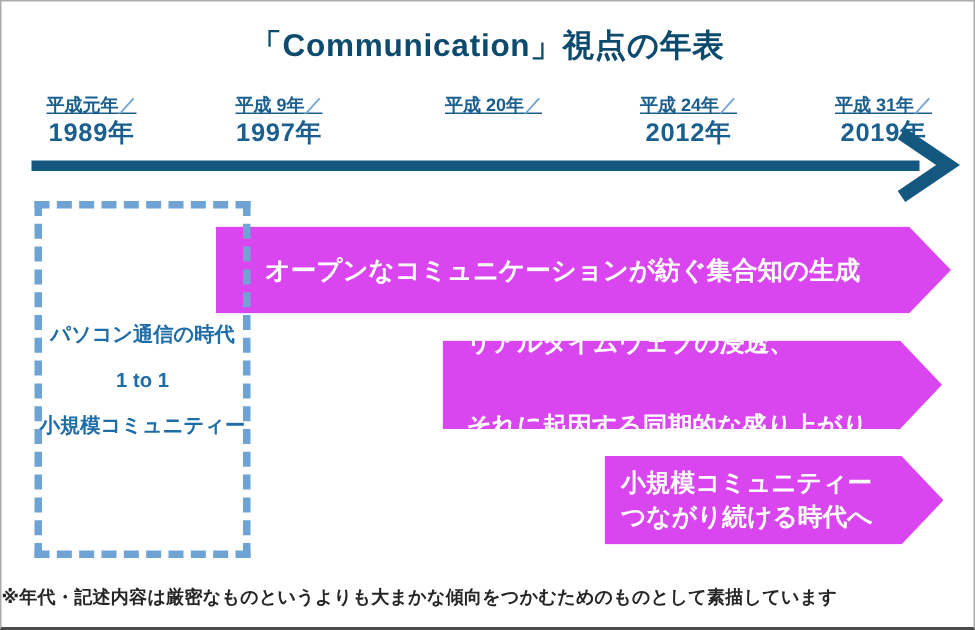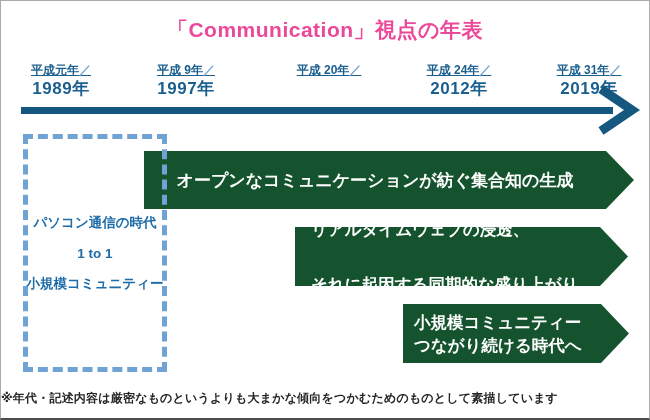--- a/index.html
+++ b/index.html
@@ -14,21 +14,21 @@
     border-bottom: 2px solid #4d4d4d;
     overflow: hidden;
   }
 
   .slide-title {
     position: absolute;
     top: 15px; left: 0; width: 100%;
     text-align: center;
     font-size: 21px;
     font-weight: bold;
-    color: #ec4899;
+    color: #0c4a6e;
     letter-spacing: 0.5px;
   }
 
   
   .milestone {
     position: absolute;
     top: 62px;
     width: 96px;
     text-align: center;
     color: #1A5F8E;
@@ -75,21 +75,21 @@
     color: #1E6CA8;
     font-weight: bold;
     font-size: 13.5px;
     white-space: nowrap;
     text-align: center;
   }
 
   
   .banner {
     position: absolute;
-    background: #14532d;
+    background: #d946ef;
     color: #ffffff;
     font-weight: bold;
     z-index: 2;
     display: flex;
     flex-direction: column;
     justify-content: center;
     clip-path: polygon(0 0, calc(100% - 28px) 0, 100% 50%, calc(100% - 28px) 100%, 0 100%);
   }
   .banner .banner-line { white-space: nowrap; }
   .banner-1 {

